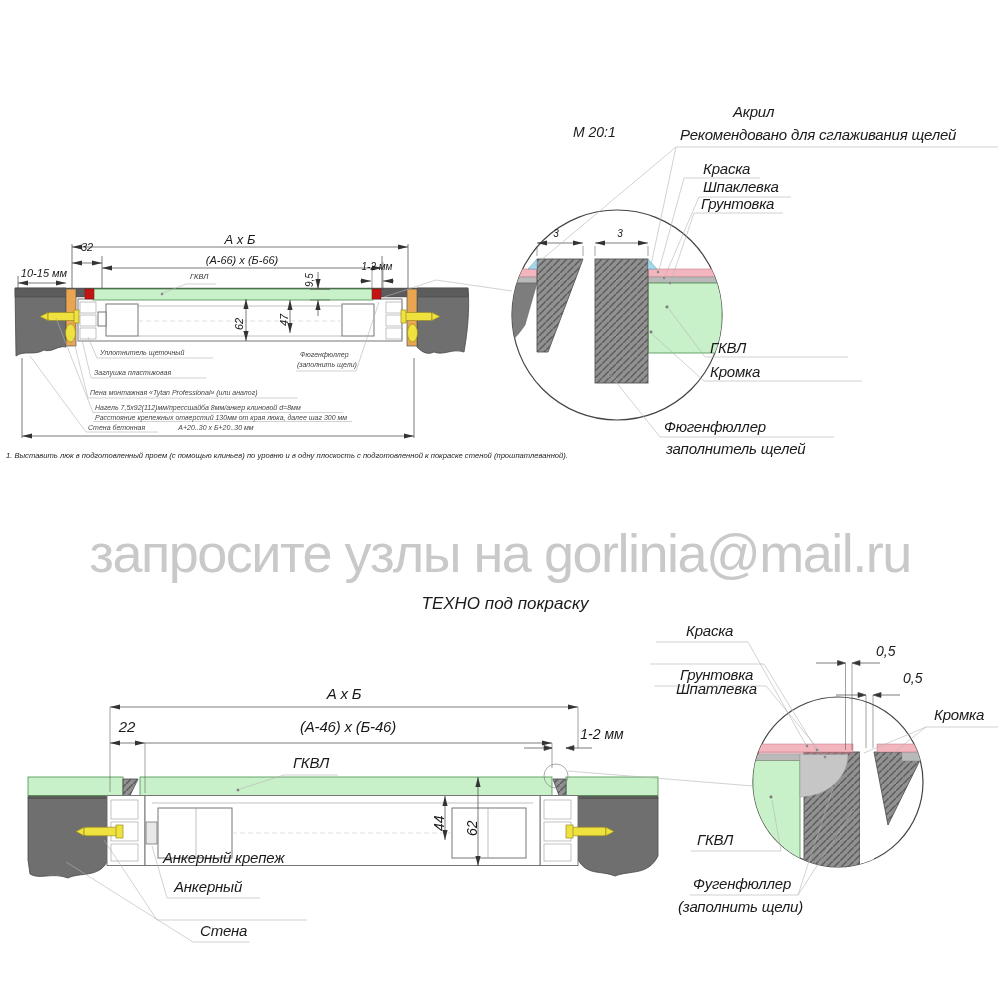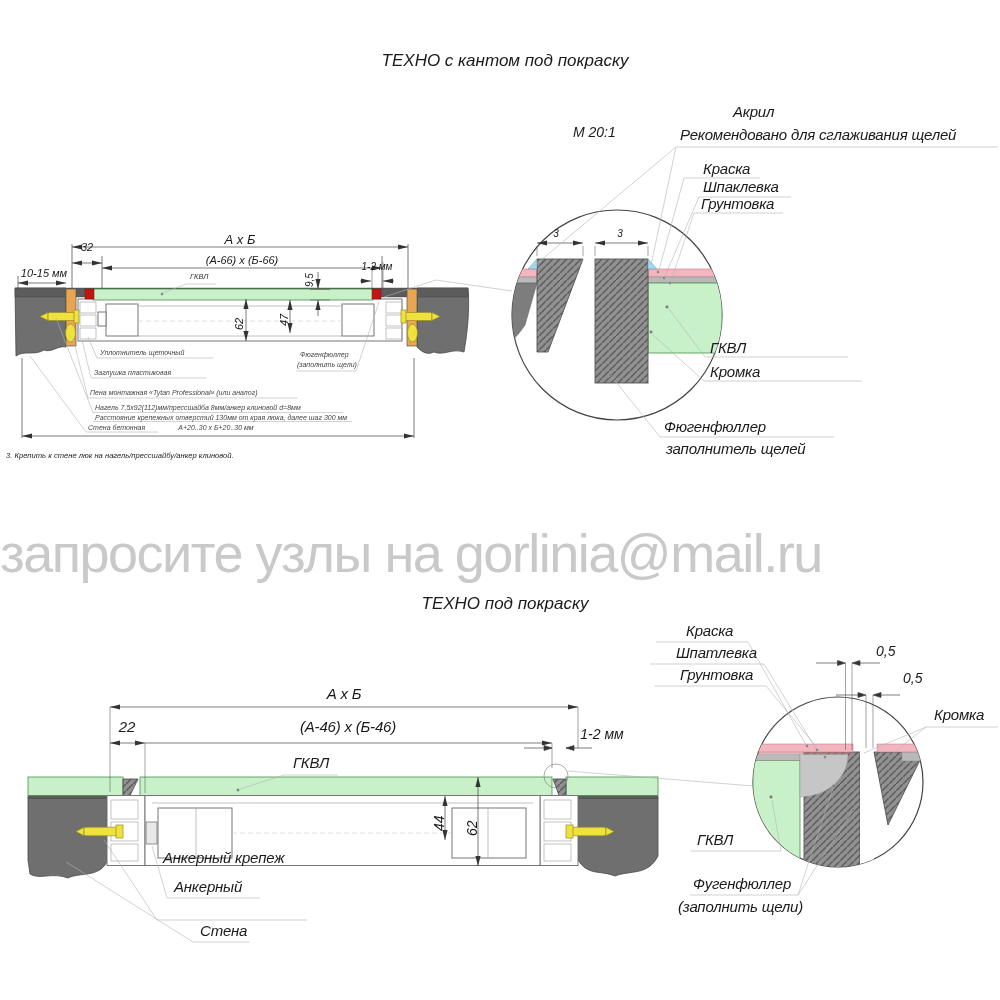--- a/index.html
+++ b/index.html
@@ -13,21 +13,21 @@
   .f17{font-size:17px}
   .f15{font-size:15px;letter-spacing:-0.2px}
   .f14{font-size:14px}
   .f13{font-size:13px}
   .f11{font-size:11px}
   .f10{font-size:10px}
   .f8{font-size:7.5px;color:#333}
   .f7{font-size:7px;color:#444}
   .instr{position:absolute;left:6px;top:451px;font-size:7.6px;font-style:italic;
          color:#222;line-height:9.6px;white-space:nowrap}
-  .wm{position:absolute;left:0;top:522px;width:1000px;font-size:54px;
+  .wm{position:absolute;left:0;top:522px;width:1000px;text-align:center;font-size:54px;
       letter-spacing:-1.5px;color:var(--watermark,#c9c9c9);font-style:normal;pointer-events:none}
   
   .ln{stroke:#444;stroke-width:.7;fill:none}
   .ld{stroke:#b3b3b3;stroke-width:.6;fill:none}
   .pr{stroke:#777;stroke-width:1;fill:#fff}
   .pr2{stroke:#999;stroke-width:.6;fill:none}
   .prc{stroke:#c9c9c9;stroke-width:.6;fill:none;stroke-dasharray:5 3}
   .fwall{fill:var(--wall);stroke:#474747;stroke-width:.8}
   .fband{fill:#5c5c5c;stroke:#3f3f3f;stroke-width:.4}
   .fgreen{fill:var(--panel);stroke:#4a8f4a;stroke-width:.8}
@@ -318,21 +318,20 @@
           <circle class="dot" cx="771" cy="797" r="1.4"></circle>
       <line x1="690" y1="895" x2="798" y2="895"></line>
       <line x1="798" y1="895" x2="833" y2="788"></line>
           <circle class="dot" cx="834" cy="786" r="1.4"></circle>
       <line x1="798" y1="895" x2="852" y2="812"></line>
           <circle class="dot" cx="853" cy="810" r="1.4"></circle>
     </g>
   </g>
 </svg>
 
-<div class="t f17 c" style="left:505px;top:52px">ТЕХНО с кантом под покраску</div>
 <div class="t f17 c" style="left:505px;top:595px">ТЕХНО под покраску</div>
 
 <div class="t f13 c" style="left:240px;top:233px">А х Б</div>
 <div class="t f11 c" style="left:87px;top:242px">32</div>
 <div class="t f11 c" style="left:242px;top:255px">(А-66) х (Б-66)</div>
 <div class="t f11 c" style="left:44px;top:268px">10-15 мм</div>
 <div class="t f8" style="left:190px;top:273px">ГКВЛ</div>
 <div class="t f10 r" style="left:305px;top:287px">9,5</div>
 <div class="t f10 c" style="left:377px;top:262px">1-2 мм</div>
 <div class="t f11 r" style="left:234px;top:330px">62</div>
@@ -355,38 +354,38 @@
 <div class="t f15" style="left:703px;top:179px">Шпаклевка</div>
 <div class="t f15" style="left:701px;top:196px">Грунтовка</div>
 <div class="t f10 c" style="left:556px;top:229px">3</div>
 <div class="t f10 c" style="left:620px;top:229px">3</div>
 <div class="t f15" style="left:710px;top:340px">ГКВЛ</div>
 <div class="t f15" style="left:710px;top:364px">Кромка</div>
 <div class="t f15" style="left:664px;top:419px">Фюгенфюллер</div>
 <div class="t f15" style="left:666px;top:441px">заполнитель щелей</div>
 
 <div class="instr">
-  <div>3. Крепить к стене люк на нагель/прессшайбу/анкер клиновой.</div>
+  <div>1. Выставить люк в подготовленный проем (с помощью клиньев) по уровню и в одну плоскость с подготовленной к покраске стеной (прошпатлеванной).</div>
 </div>
 
 <div class="wm">запросите узлы на gorlinia@mail.ru</div>
 
 <div class="t f15 c" style="left:344px;top:686px">А х Б</div>
 <div class="t f15 c" style="left:127px;top:719px">22</div>
 <div class="t f15 c" style="left:348px;top:719px">(А-46) х (Б-46)</div>
 <div class="t f14 c" style="left:602px;top:727px">1-2 мм</div>
 <div class="t f15 c" style="left:311px;top:755px">ГКВЛ</div>
 <div class="t f14 r" style="left:432px;top:831px">44</div>
 <div class="t f14 r" style="left:465px;top:836px">62</div>
 <div class="t f15" style="left:174px;top:879px">Анкерный</div>
 <div class="t f15" style="left:163px;top:850px">Анкерный крепеж</div>
 <div class="t f15" style="left:200px;top:923px">Стена</div>
 
 <div class="t f15" style="left:686px;top:623px">Краска</div>
-<div class="t f15" style="left:676px;top:645px">Шпатлевка</div>
+<div class="t f15" style="left:676px;top:681px">Шпатлевка</div>
 <div class="t f15" style="left:680px;top:667px">Грунтовка</div>
 <div class="t f14" style="left:876px;top:644px">0,5</div>
 <div class="t f14" style="left:903px;top:671px">0,5</div>
 <div class="t f15" style="left:934px;top:707px">Кромка</div>
 <div class="t f15" style="left:697px;top:832px">ГКВЛ</div>
 <div class="t f15" style="left:693px;top:876px">Фугенфюллер</div>
 <div class="t f15" style="left:678px;top:899px">(заполнить щели)</div>
 
 </div>
 

